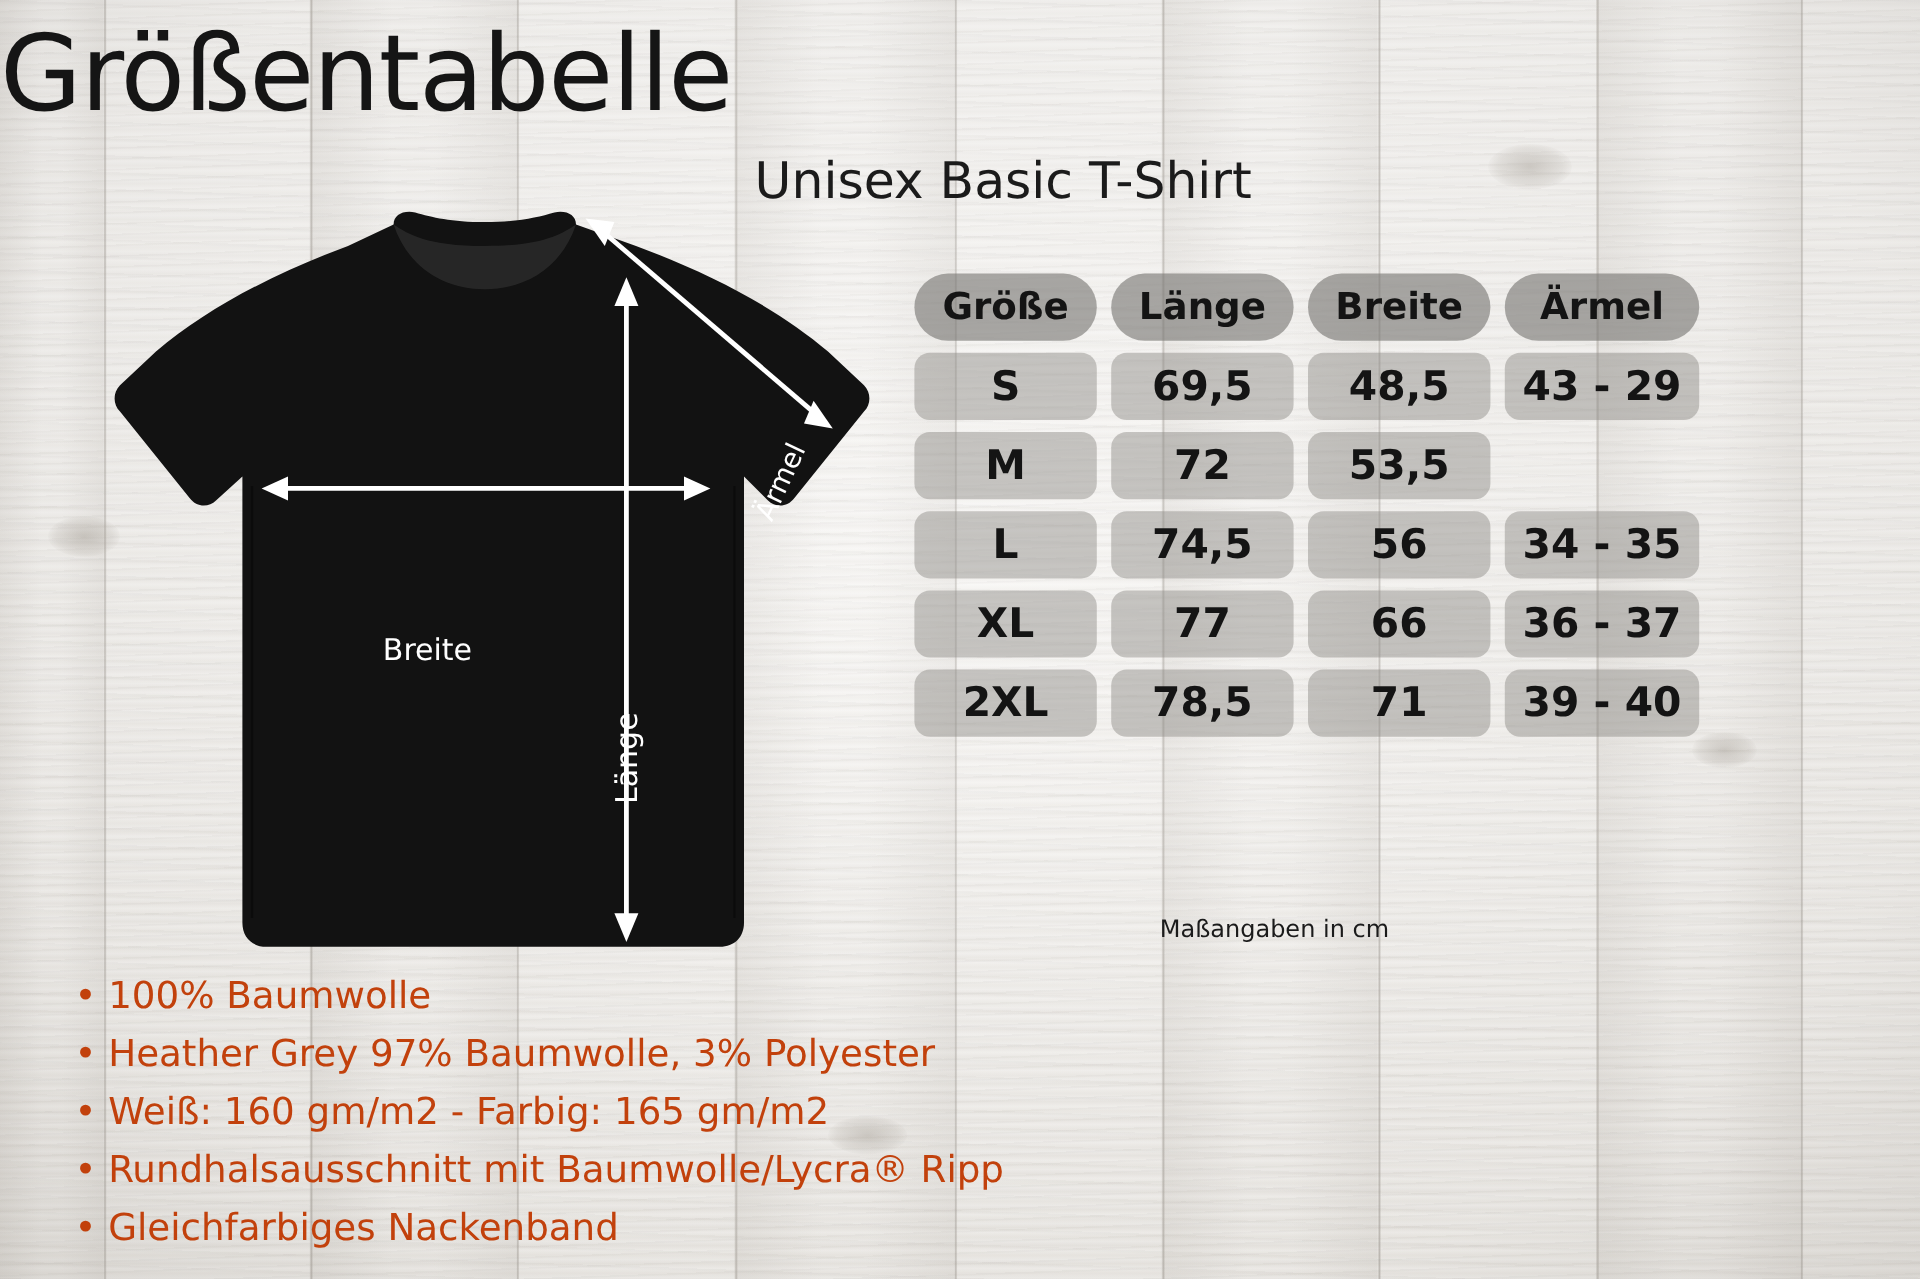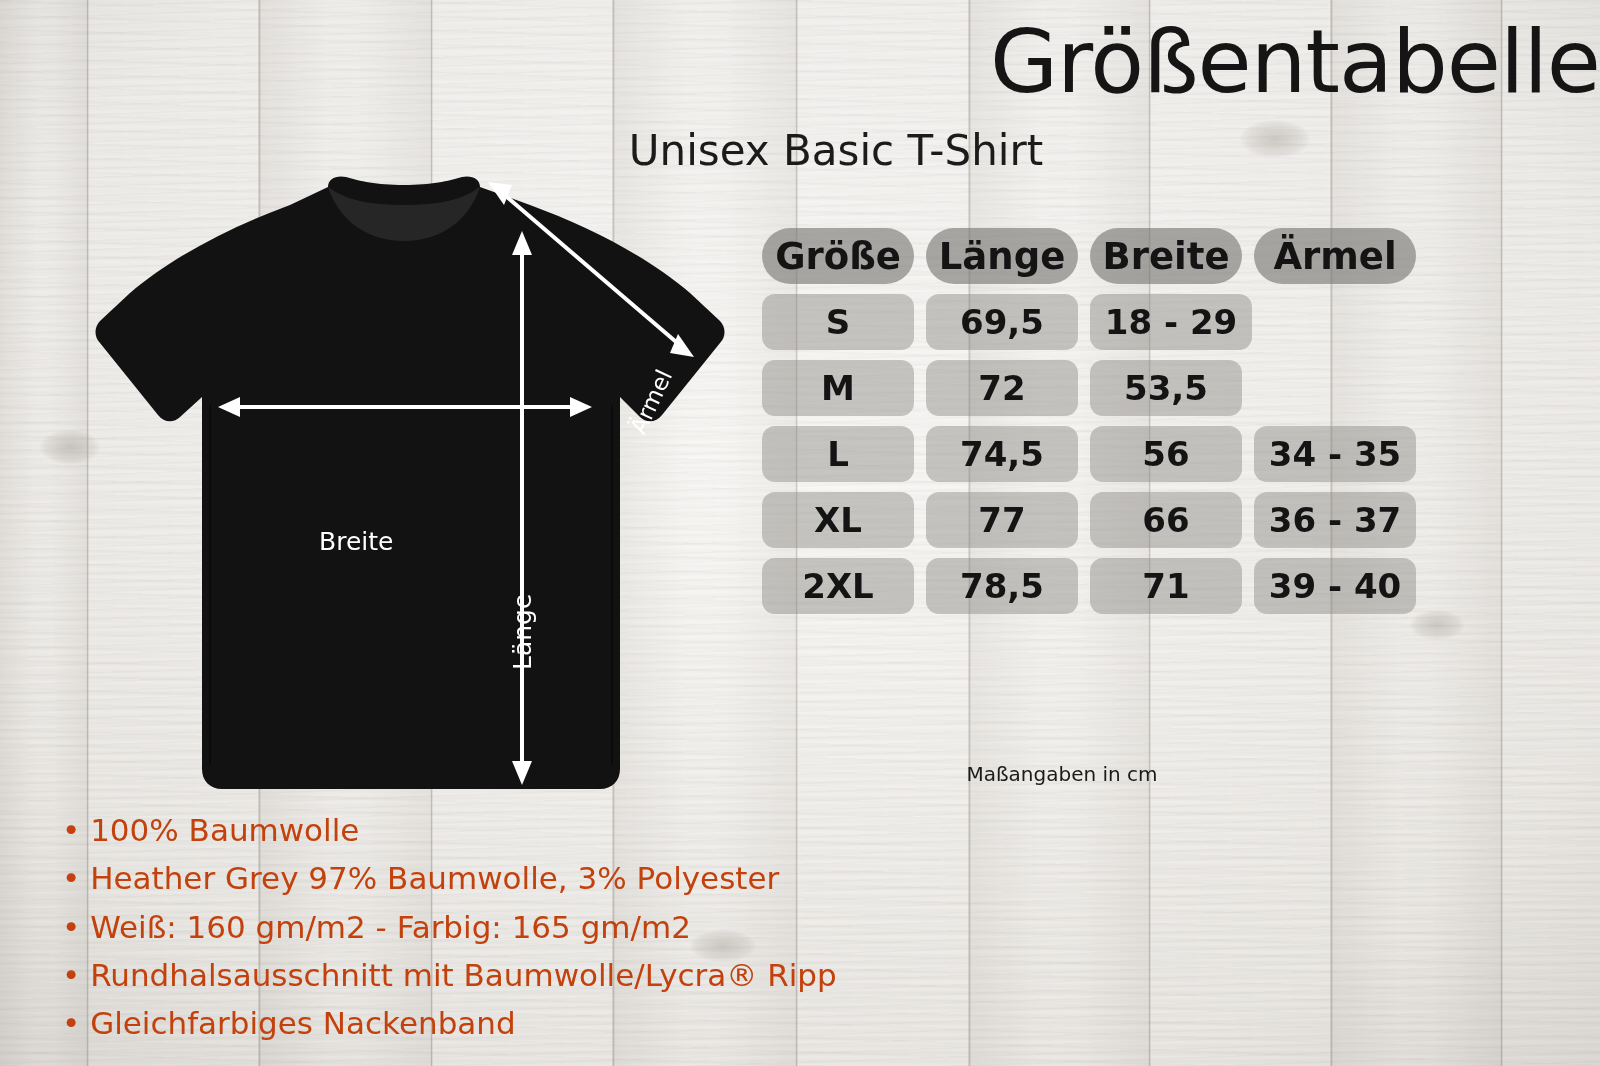--- a/index.html
+++ b/index.html
@@ -68,21 +68,21 @@
     background: radial-gradient(ellipse at 50% 45%, rgba(255,255,255,0.25), rgba(190,186,180,0.18) 75%, rgba(165,160,153,0.30) 100%);
     pointer-events: none;
   }
 
   
   .title {
     position: absolute;
     top: 14px;
     left: 0;
     width: 100%;
-    text-align: right;
+    text-align: left;
     font-size: 88px;
     line-height: 1.08;
     font-weight: 400;
     letter-spacing: -1px;
     color: #151515;
   }
   .subtitle {
     position: absolute;
     top: 126px;
     left: 0;
@@ -143,21 +143,21 @@
     border-radius: 13px;
     display: flex;
     align-items: center;
     justify-content: center;
     font-weight: 700;
     color: #141414;
     background: rgba(140,138,134,0.46);
   }
   .cell.head {
     background: rgba(120,118,114,0.62);
-    font-size: 37px;
+    font-size: 31px;
     border-radius: 28px;
   }
   .cell.value { font-size: 34px; }
   .c-size  { width: 152px; }
   .c-len   { width: 152px; }
   .c-wid   { width: 152px; }
   .c-slv   { width: 162px; }
 
   .table-note {
     position: absolute;
@@ -279,21 +279,22 @@
     <div class="trow">
       <div class="cell head c-size">Größe</div>
       <div class="cell head c-len">Länge</div>
       <div class="cell head c-wid">Breite</div>
       <div class="cell head c-slv">Ärmel</div>
     </div>
 
     <div class="trow">
       <div class="cell value c-size">S</div>
       <div class="cell value c-len">69,5</div>
-      <div class="cell value c-slv">18 - 29</div>
+      <div class="cell value c-wid">48,5</div>
+      <div class="cell value c-slv">43 - 29</div>
     </div>
 
     <div class="trow">
       <div class="cell value c-size">M</div>
       <div class="cell value c-len">72</div>
       <div class="cell value c-wid">53,5</div>
     </div>
 
     <div class="trow">
       <div class="cell value c-size">L</div>

